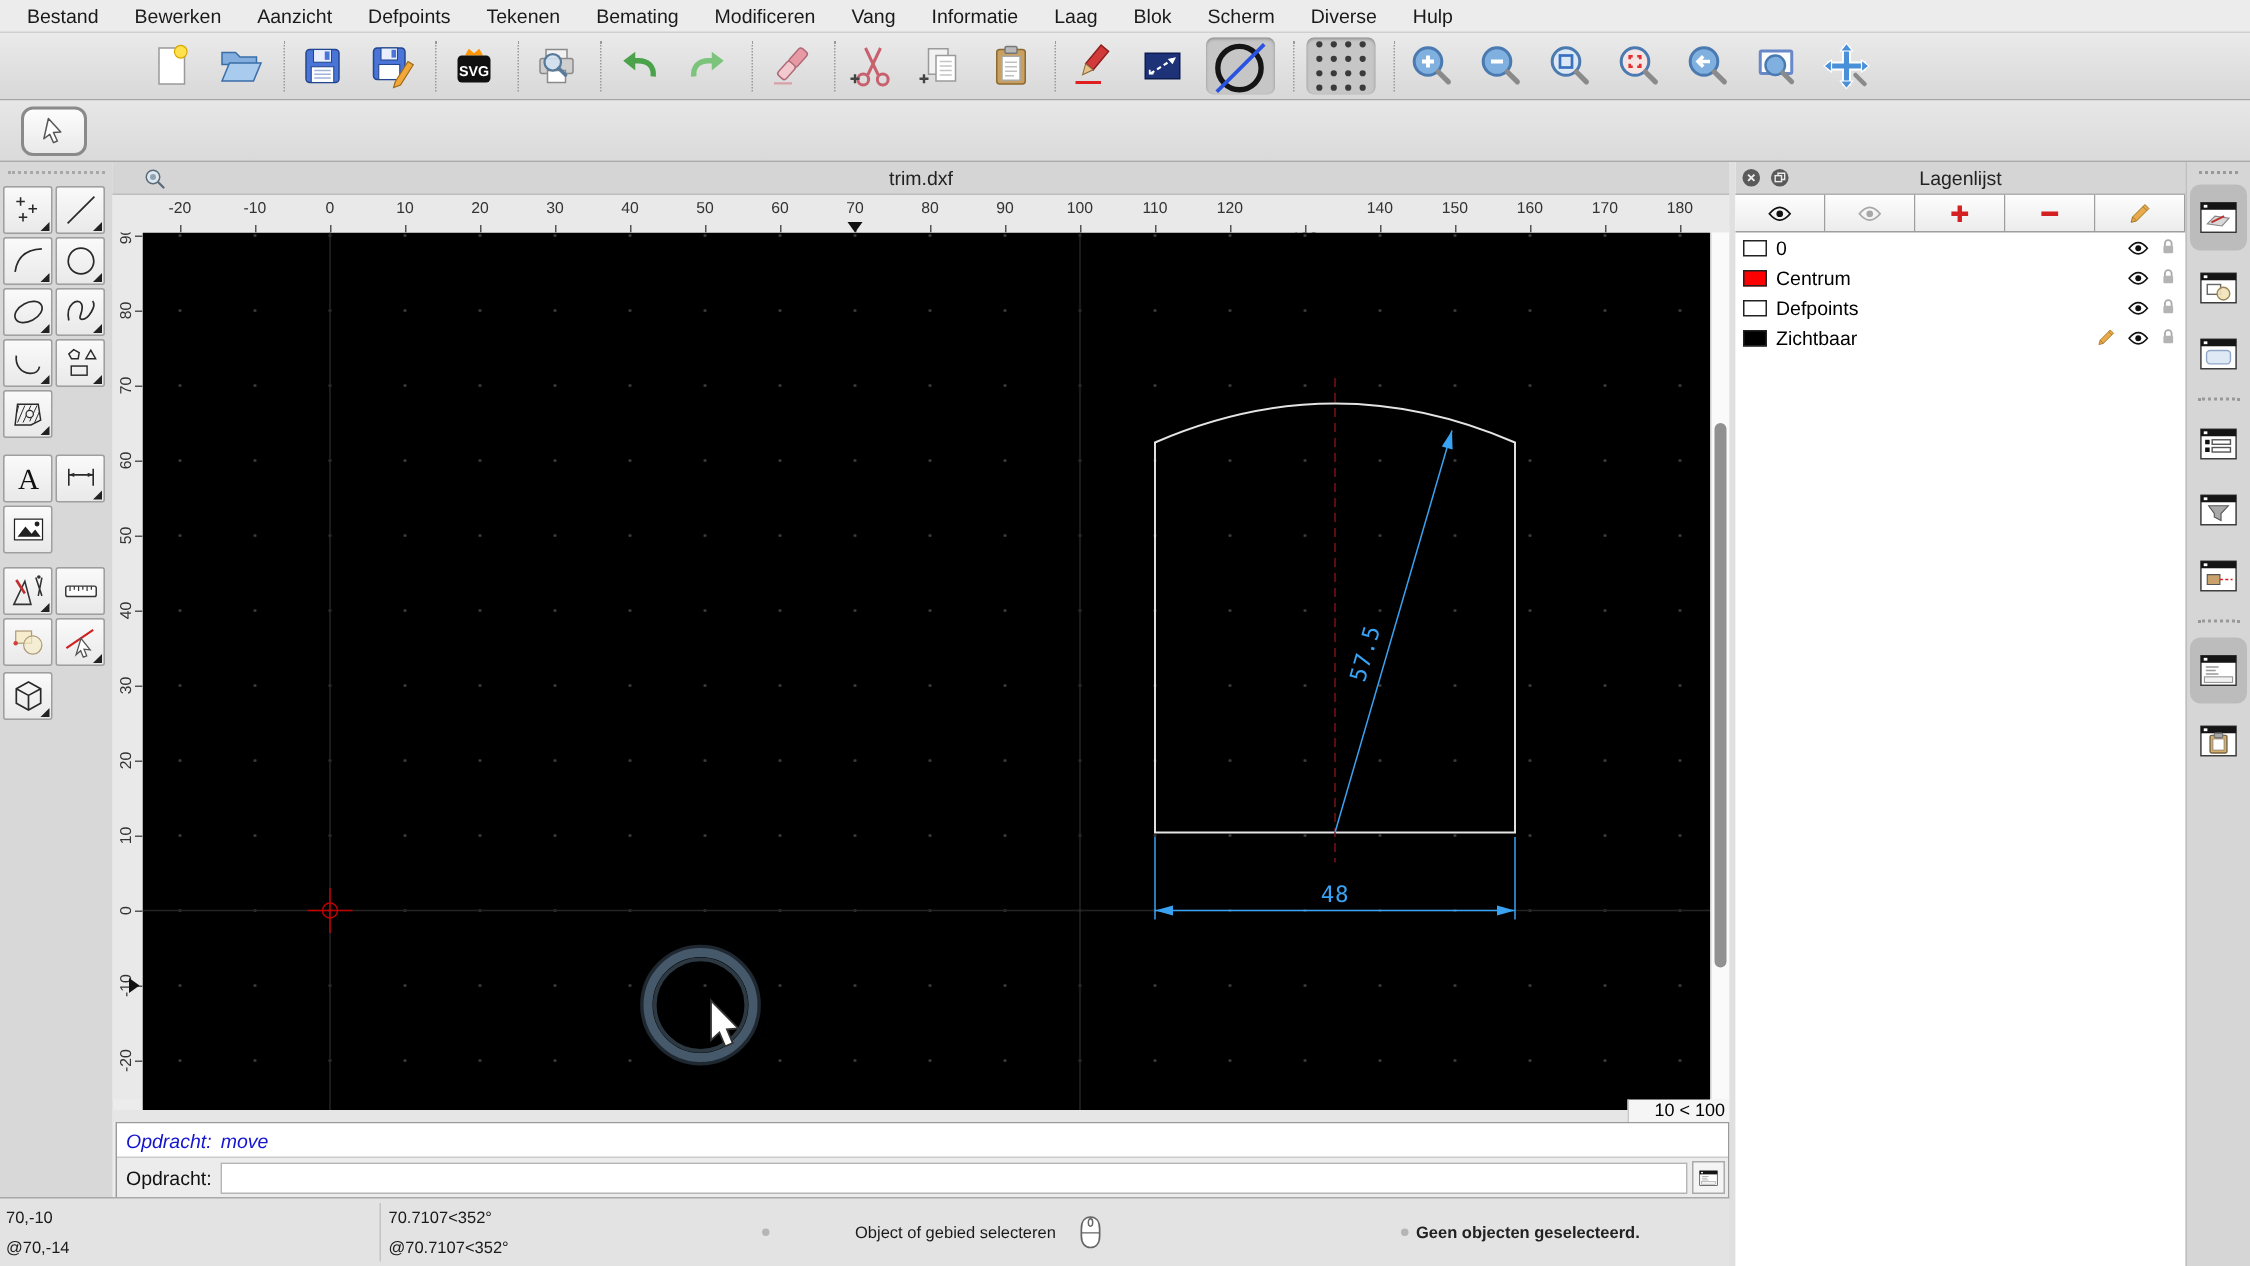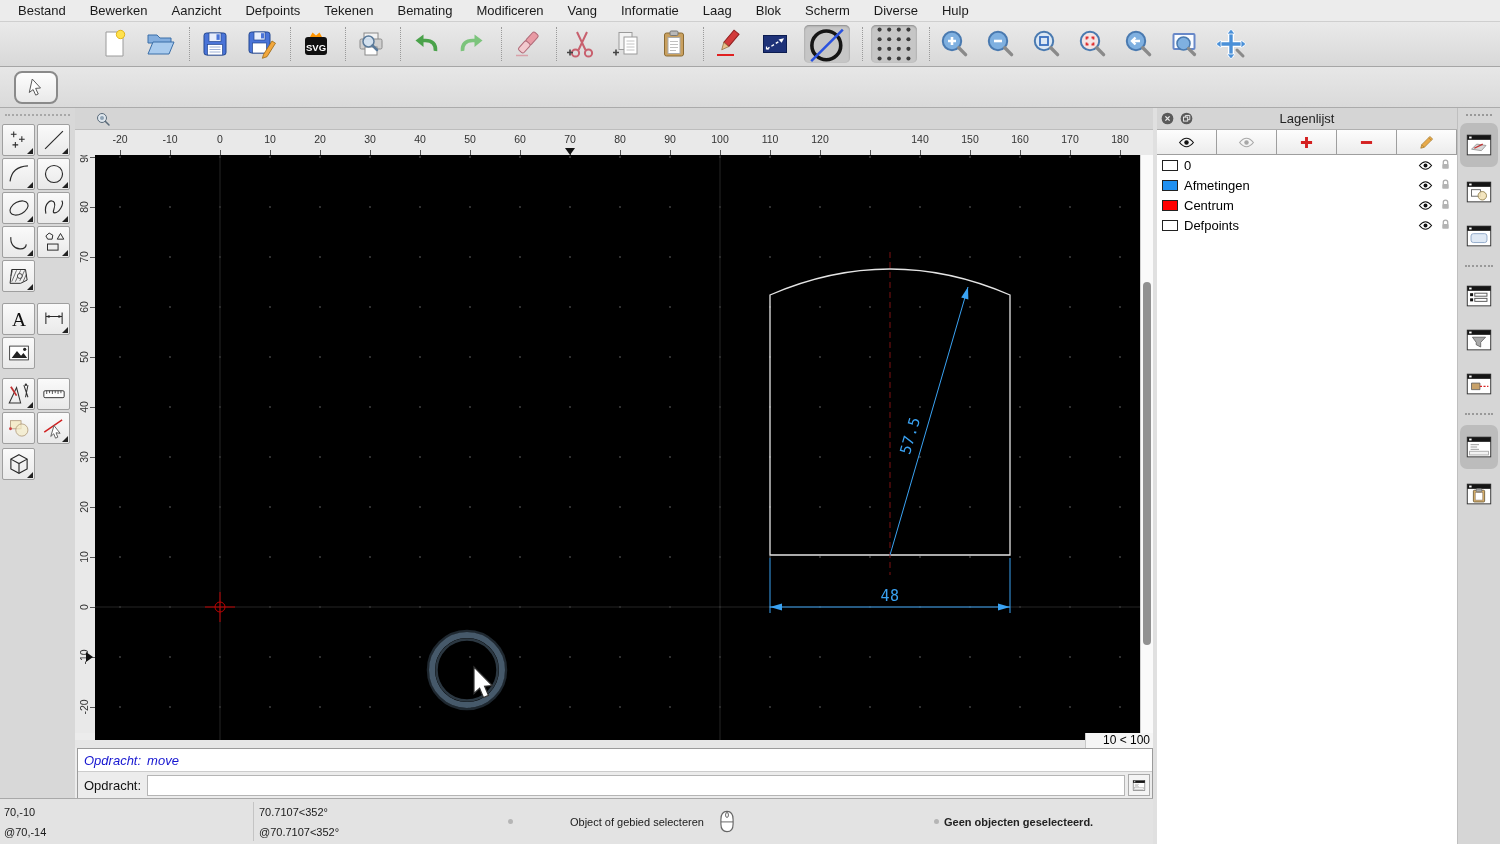--- a/index.html
+++ b/index.html
@@ -531,20 +531,21 @@
     </div>
 
   <div class="tabbar abs">
     <span class="appicon" data-icon="app-logo">
         <svg viewBox="0 0 32 32" xmlns="http://www.w3.org/2000/svg">
           <circle cx="14" cy="14" r="9" fill="#dfe7ee" stroke="#5a6b7a" stroke-width="2"></circle>
           <circle cx="14" cy="14" r="4" fill="#8fa3b5"></circle>
           <path d="M21 21l7 7" stroke="#5a6b7a" stroke-width="3" stroke-linecap="round"></path>
         </svg>
       </span>
+    <div class="tabtitle">trim.dxf</div>
   </div>
 
   <div class="hruler abs" id="hruler">
       <div class="htick" style="left: 45px;"></div>
       <span class="hlab" style="left: 25px;">-20</span>
       <div class="htick" style="left: 95px;"></div>
       <span class="hlab" style="left: 75px;">-10</span>
       <div class="htick" style="left: 145px;"></div>
       <span class="hlab" style="left: 125px;">0</span>
       <div class="htick" style="left: 195px;"></div>
@@ -771,37 +772,20 @@
               </svg>
             </span></span>
           <span class="llock"><span data-icon="lock">
               <svg viewBox="0 0 32 32" xmlns="http://www.w3.org/2000/svg">
                 <path d="M10.5 15v-4.5a5.5 5.5 0 0111 0V15" fill="none" stroke="#ababab" stroke-width="3"></path>
                 <rect x="8" y="14.5" width="16" height="12" rx="2" fill="#b4b4b4"></rect>
               </svg>
             </span></span>
         </div>
         <div class="lrow">
-          <span class="lswatch" style="background: rgb(32, 144, 240);"></span>
-          <span class="lname">Afmetingen</span>
-          <span class="lpen"></span>
-          <span class="leye"><span data-icon="eye-open">
-              <svg viewBox="0 0 32 32" xmlns="http://www.w3.org/2000/svg">
-                <path d="M3 16c4.5-5.5 9-8 13-8s8.5 2.5 13 8c-4.5 5.5-9 8-13 8s-8.5-2.5-13-8z" fill="none" stroke="#111" stroke-width="2.2"></path>
-                <circle cx="16" cy="16" r="4.2" fill="#111"></circle>
-              </svg>
-            </span></span>
-          <span class="llock"><span data-icon="lock">
-              <svg viewBox="0 0 32 32" xmlns="http://www.w3.org/2000/svg">
-                <path d="M10.5 15v-4.5a5.5 5.5 0 0111 0V15" fill="none" stroke="#ababab" stroke-width="3"></path>
-                <rect x="8" y="14.5" width="16" height="12" rx="2" fill="#b4b4b4"></rect>
-              </svg>
-            </span></span>
-        </div>
-        <div class="lrow">
           <span class="lswatch" style="background: rgb(255, 0, 0);"></span>
           <span class="lname">Centrum</span>
           <span class="lpen"></span>
           <span class="leye"><span data-icon="eye-open">
               <svg viewBox="0 0 32 32" xmlns="http://www.w3.org/2000/svg">
                 <path d="M3 16c4.5-5.5 9-8 13-8s8.5 2.5 13 8c-4.5 5.5-9 8-13 8s-8.5-2.5-13-8z" fill="none" stroke="#111" stroke-width="2.2"></path>
                 <circle cx="16" cy="16" r="4.2" fill="#111"></circle>
               </svg>
             </span></span>
           <span class="llock"><span data-icon="lock">
@@ -821,20 +805,42 @@
                 <circle cx="16" cy="16" r="4.2" fill="#111"></circle>
               </svg>
             </span></span>
           <span class="llock"><span data-icon="lock">
               <svg viewBox="0 0 32 32" xmlns="http://www.w3.org/2000/svg">
                 <path d="M10.5 15v-4.5a5.5 5.5 0 0111 0V15" fill="none" stroke="#ababab" stroke-width="3"></path>
                 <rect x="8" y="14.5" width="16" height="12" rx="2" fill="#b4b4b4"></rect>
               </svg>
             </span></span>
         </div>
+        <div class="lrow">
+          <span class="lswatch" style="background: rgb(0, 0, 0);"></span>
+          <span class="lname">Zichtbaar</span>
+          <span class="lpen"><span data-icon="pencil" style="width: 14px; height: 14px;">
+              <svg viewBox="0 0 32 32" xmlns="http://www.w3.org/2000/svg">
+                <path d="M22.5 4.5l5 5L12 25l-6.8 1.8L7 20z" fill="#e8aa4a" stroke="#9a7020" stroke-width="1.2"></path>
+                <path d="M20 7l5 5M7 20l5 5" stroke="#9a7020"></path>
+              </svg>
+            </span></span>
+          <span class="leye"><span data-icon="eye-open">
+              <svg viewBox="0 0 32 32" xmlns="http://www.w3.org/2000/svg">
+                <path d="M3 16c4.5-5.5 9-8 13-8s8.5 2.5 13 8c-4.5 5.5-9 8-13 8s-8.5-2.5-13-8z" fill="none" stroke="#111" stroke-width="2.2"></path>
+                <circle cx="16" cy="16" r="4.2" fill="#111"></circle>
+              </svg>
+            </span></span>
+          <span class="llock"><span data-icon="lock">
+              <svg viewBox="0 0 32 32" xmlns="http://www.w3.org/2000/svg">
+                <path d="M10.5 15v-4.5a5.5 5.5 0 0111 0V15" fill="none" stroke="#ababab" stroke-width="3"></path>
+                <rect x="8" y="14.5" width="16" height="12" rx="2" fill="#b4b4b4"></rect>
+              </svg>
+            </span></span>
+        </div>
       </div>
   </div>
 
   <div class="dock abs" id="dock">
     <div class="dhandle"></div>
   <button class="dbtn active">
         <span data-icon="pen-window">
           <svg viewBox="0 0 32 32" xmlns="http://www.w3.org/2000/svg">
             <rect x="3.5" y="5.5" width="25" height="21" fill="#fff" stroke="#333"></rect>
             <rect x="3.5" y="5.5" width="25" height="5" fill="#151515"></rect>

